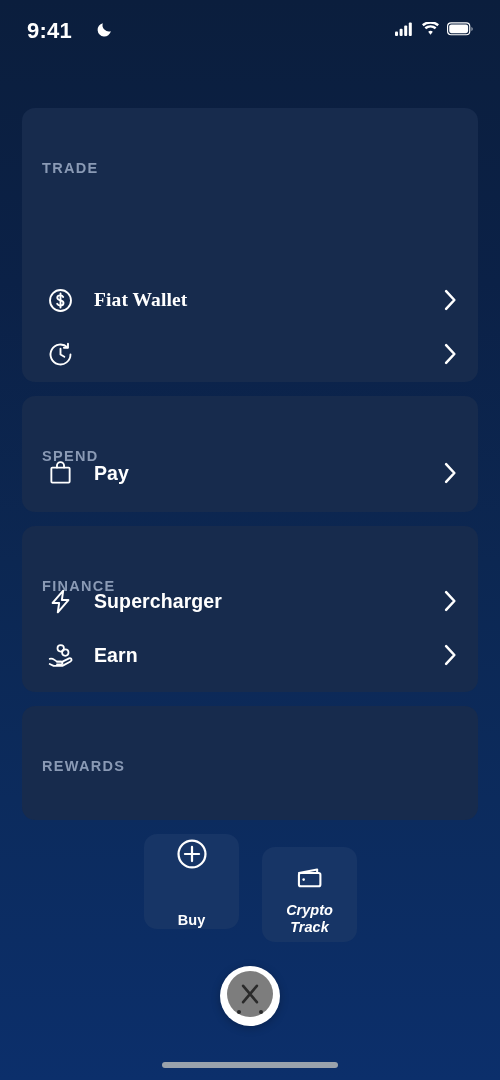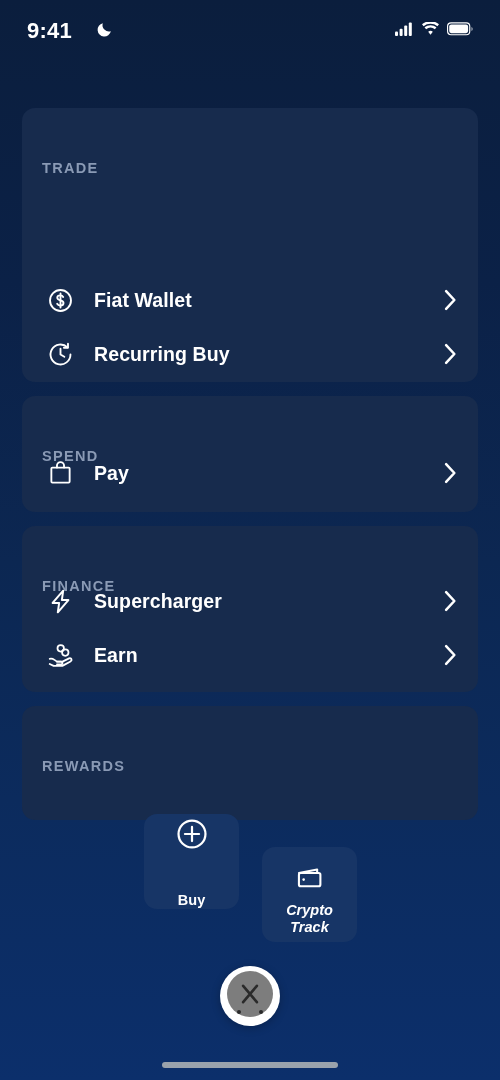--- a/index.html
+++ b/index.html
@@ -140,21 +140,21 @@
         </svg>
       </span>
     </div>
   </div>
 
   <div class="card" style="top:108px;height:274px;">
     <div class="section-label">TRADE</div>
 
 
 
-    <div class="row" style="top:165px;">
+    <div class="row" style="top:165px;font-family:Liberation Serif, serif;">
       <span class="ico">
         <svg width="27" height="27" viewBox="0 0 26 26" fill="none" stroke="#fff" stroke-width="1.8" stroke-linecap="round" stroke-linejoin="round">
           <circle cx="13" cy="13" r="10.1"></circle>
           <path d="M15.6 9.6a3 3 0 0 0-2.8-1.5c-1.7 0-2.9.9-2.9 2.3 0 1.3 1 1.9 2.9 2.4 2 .5 3.1 1.1 3.1 2.5 0 1.5-1.3 2.5-3.1 2.5a3.2 3.2 0 0 1-3-1.6"></path>
           <path d="M13 6.3v13.4"></path>
         </svg>
       </span>
       <span class="lbl">Fiat Wallet</span>
       <span class="chev">
         <svg width="15" height="22" viewBox="0 0 12 20" fill="none" stroke="#fff" stroke-width="2.3" stroke-linecap="round" stroke-linejoin="round">
@@ -164,21 +164,20 @@
     </div>
 
     <div class="row" style="top:219px;">
       <span class="ico">
         <svg width="27" height="27" viewBox="0 0 26 26" fill="none" stroke="#fff" stroke-width="1.8" stroke-linecap="round" stroke-linejoin="round">
           <path d="M22.6 13a9.6 9.6 0 1 1-2.9-6.9"></path>
           <path d="M20.2 2.6v3.9h-3.9"></path>
           <path d="M13 7.5V13l3.7 2.2"></path>
         </svg>
       </span>
-      <span class="lbl">Recurring Buy</span>
       <span class="chev">
         <svg width="15" height="22" viewBox="0 0 12 20" fill="none" stroke="#fff" stroke-width="2.3" stroke-linecap="round" stroke-linejoin="round">
             <path d="M2 2l7.5 8L2 18"></path>
           </svg>
       </span>
     </div>
   </div>
 
   <div class="card" style="top:396px;height:116px;">
     <div class="section-label">SPEND</div>
@@ -232,21 +231,21 @@
           </svg>
       </span>
     </div>
   </div>
 
   <div class="card" style="top:706px;height:114px;">
     <div class="section-label">REWARDS</div>
 
   </div>
 
-  <div class="qa" style="left:144px;top:814px;gap:32px;">
+  <div class="qa" style="left:144px;top:834px;gap:32px;">
     <span class="qa-ico">
       <svg width="34" height="34" viewBox="0 0 26 26" fill="none" stroke="#fff" stroke-width="1.7" stroke-linecap="round">
         <circle cx="13" cy="13" r="10.3"></circle>
         <path d="M13 7.6v10.8M7.6 13h10.8"></path>
       </svg>
     </span>
     <span class="qa-lbl">Buy</span>
   </div>
 
   <div class="qa" style="left:262px;top:847px;font-style:italic;">

